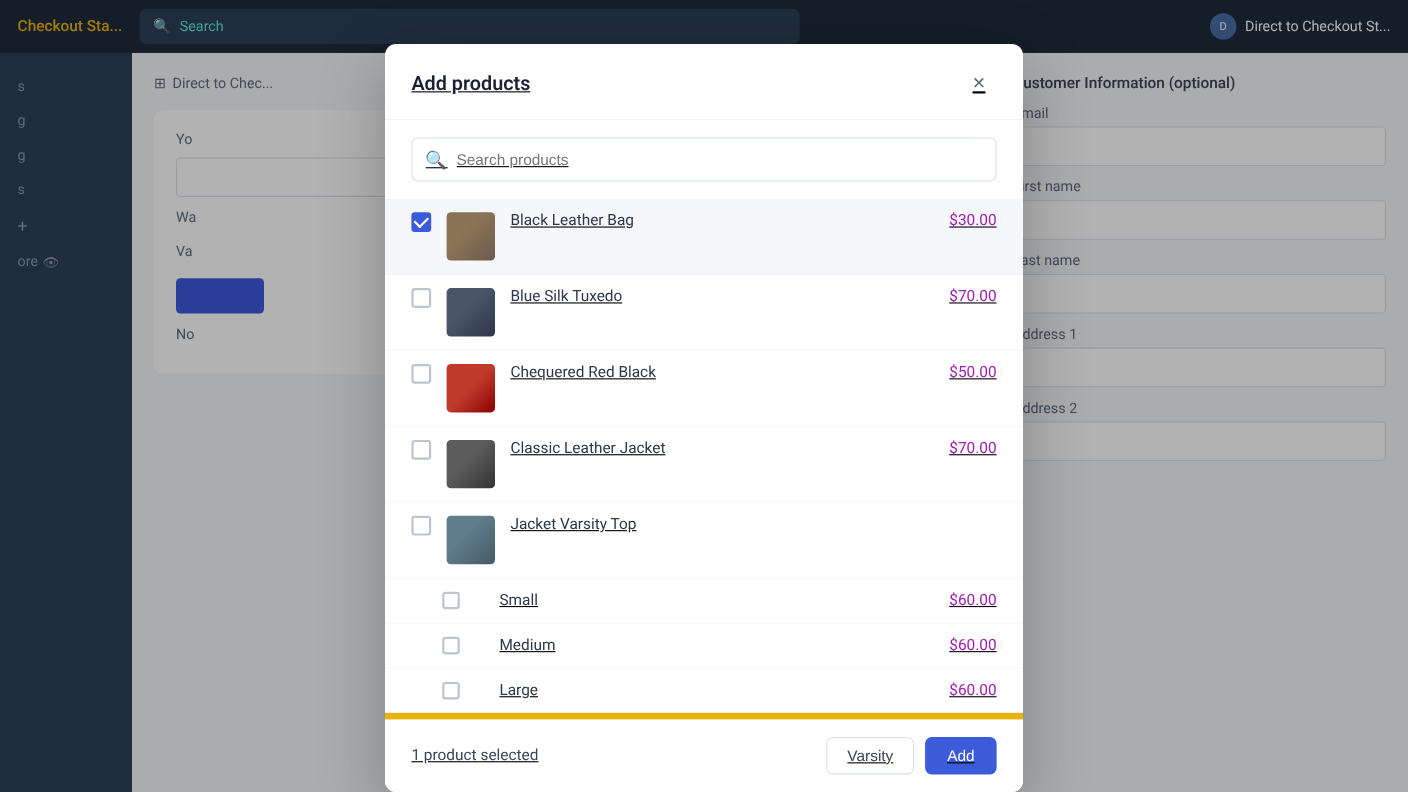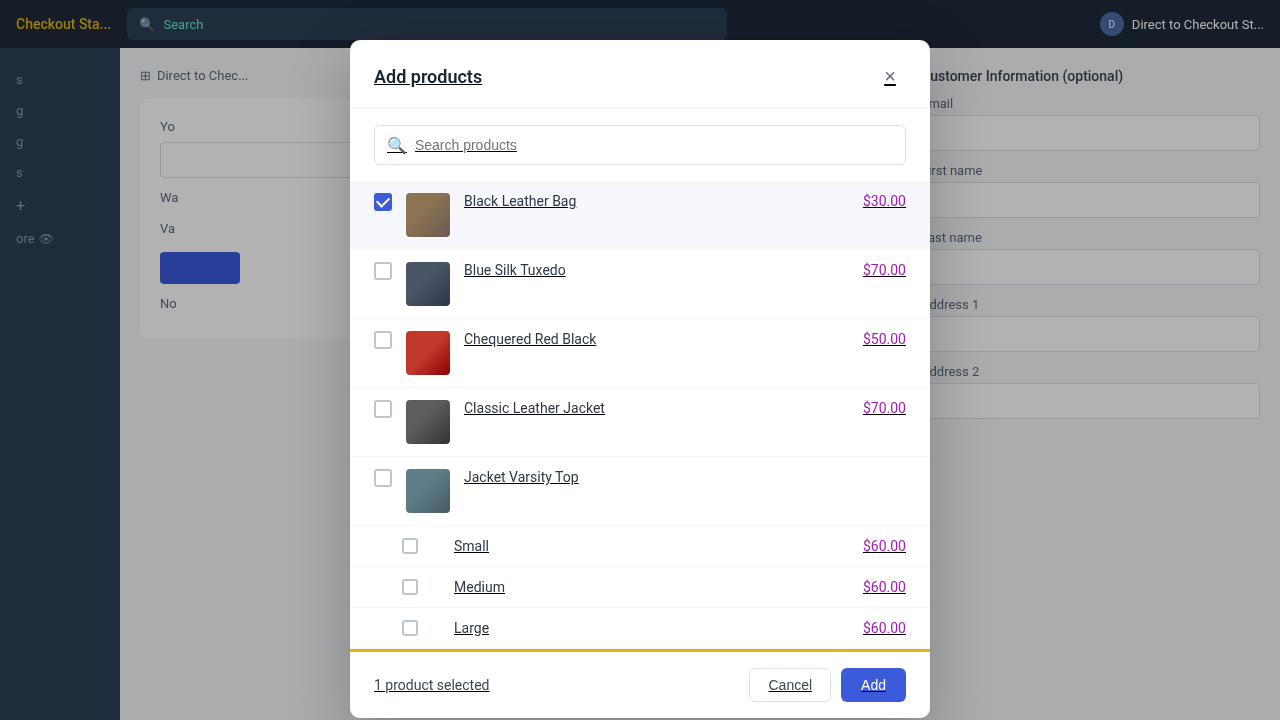--- a/index.html
+++ b/index.html
@@ -345,21 +345,21 @@
       font-size: 14px;
       color: #a21caf;
       font-weight: 400;
     }
 
     .modal-footer {
       padding: 16px 24px;
       display: flex;
       align-items: center;
       justify-content: space-between;
-      border-top: 3px solid #eab308;
+      border-top: 6px solid #eab308;
       background: #fff;
     }
 
     .selected-count {
       font-size: 14px;
       color: #3a4558;
     }
 
     .footer-buttons {
       display: flex;
@@ -520,18 +520,18 @@
       <div class="product-row variant">
         <div class="checkbox variant-box"></div>
         <span class="product-name">Large</span>
         <span class="product-price">$60.00</span>
       </div>
     </div>
 
     <div class="modal-footer">
       <span class="selected-count">1 product selected</span>
       <div class="footer-buttons">
-        <button class="btn-cancel">Cancel</button>
+        <button class="btn-cancel">Varsity</button>
         <button class="btn-add">Add</button>
       </div>
     </div>
   </div>
 </div>
 
 </body></html>

